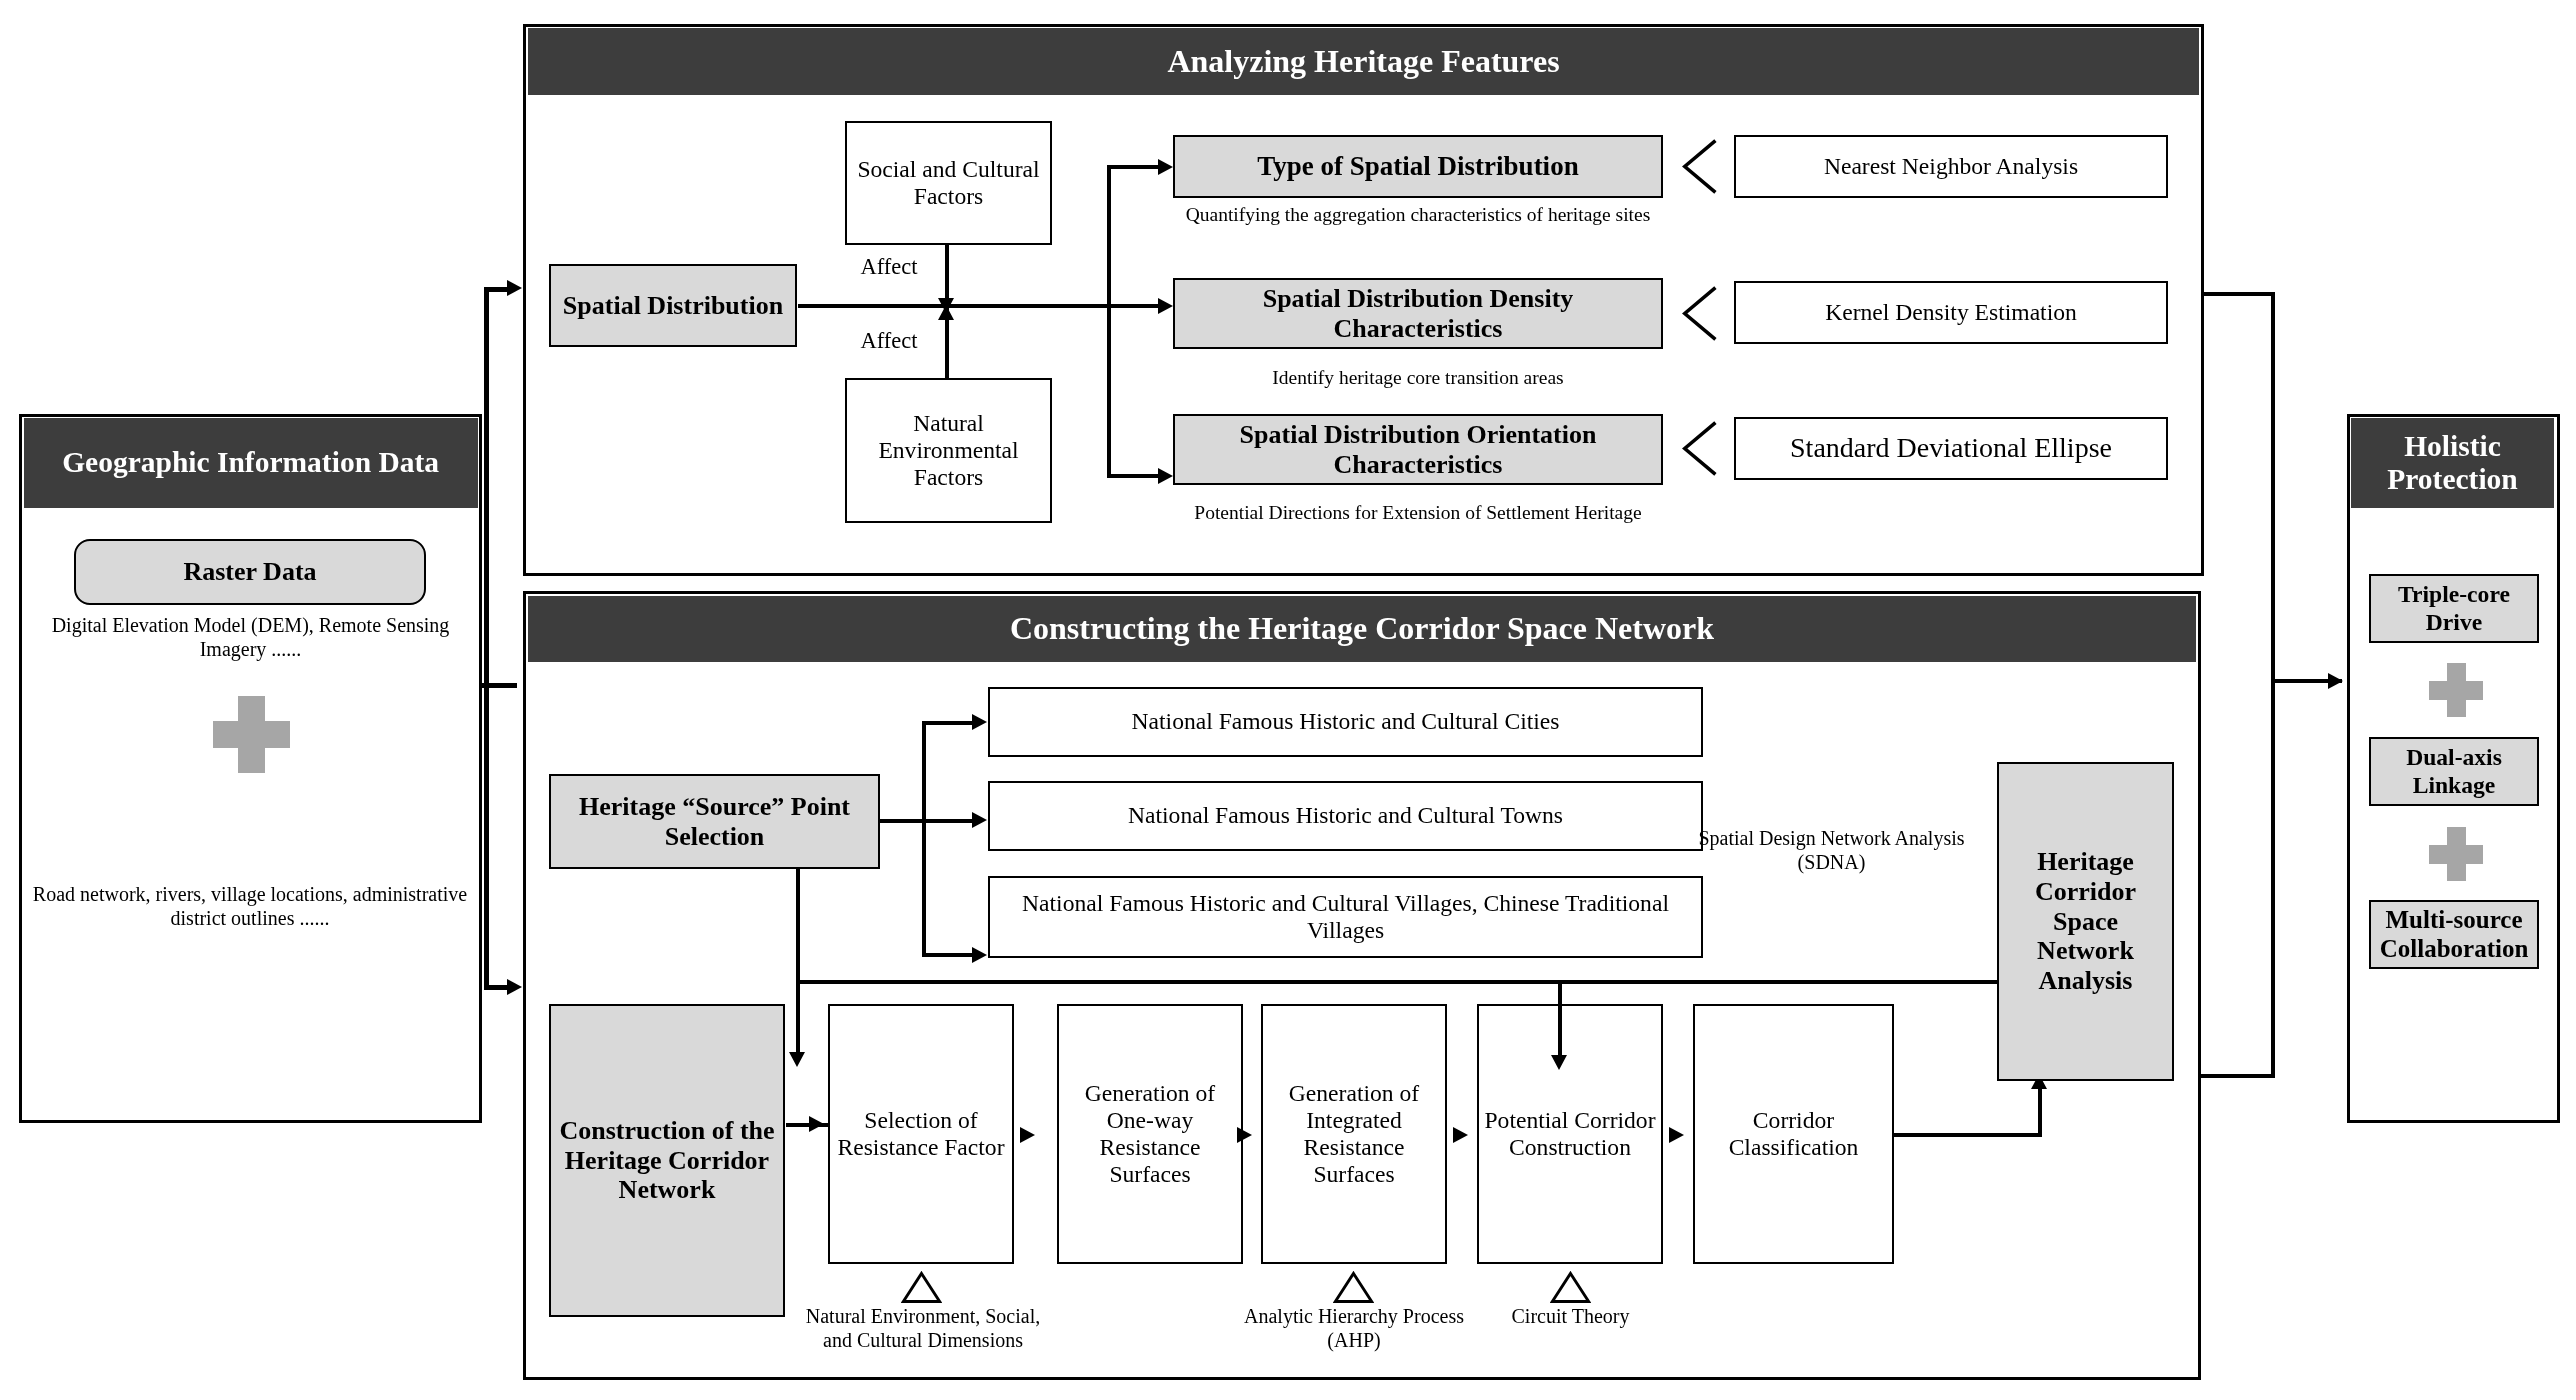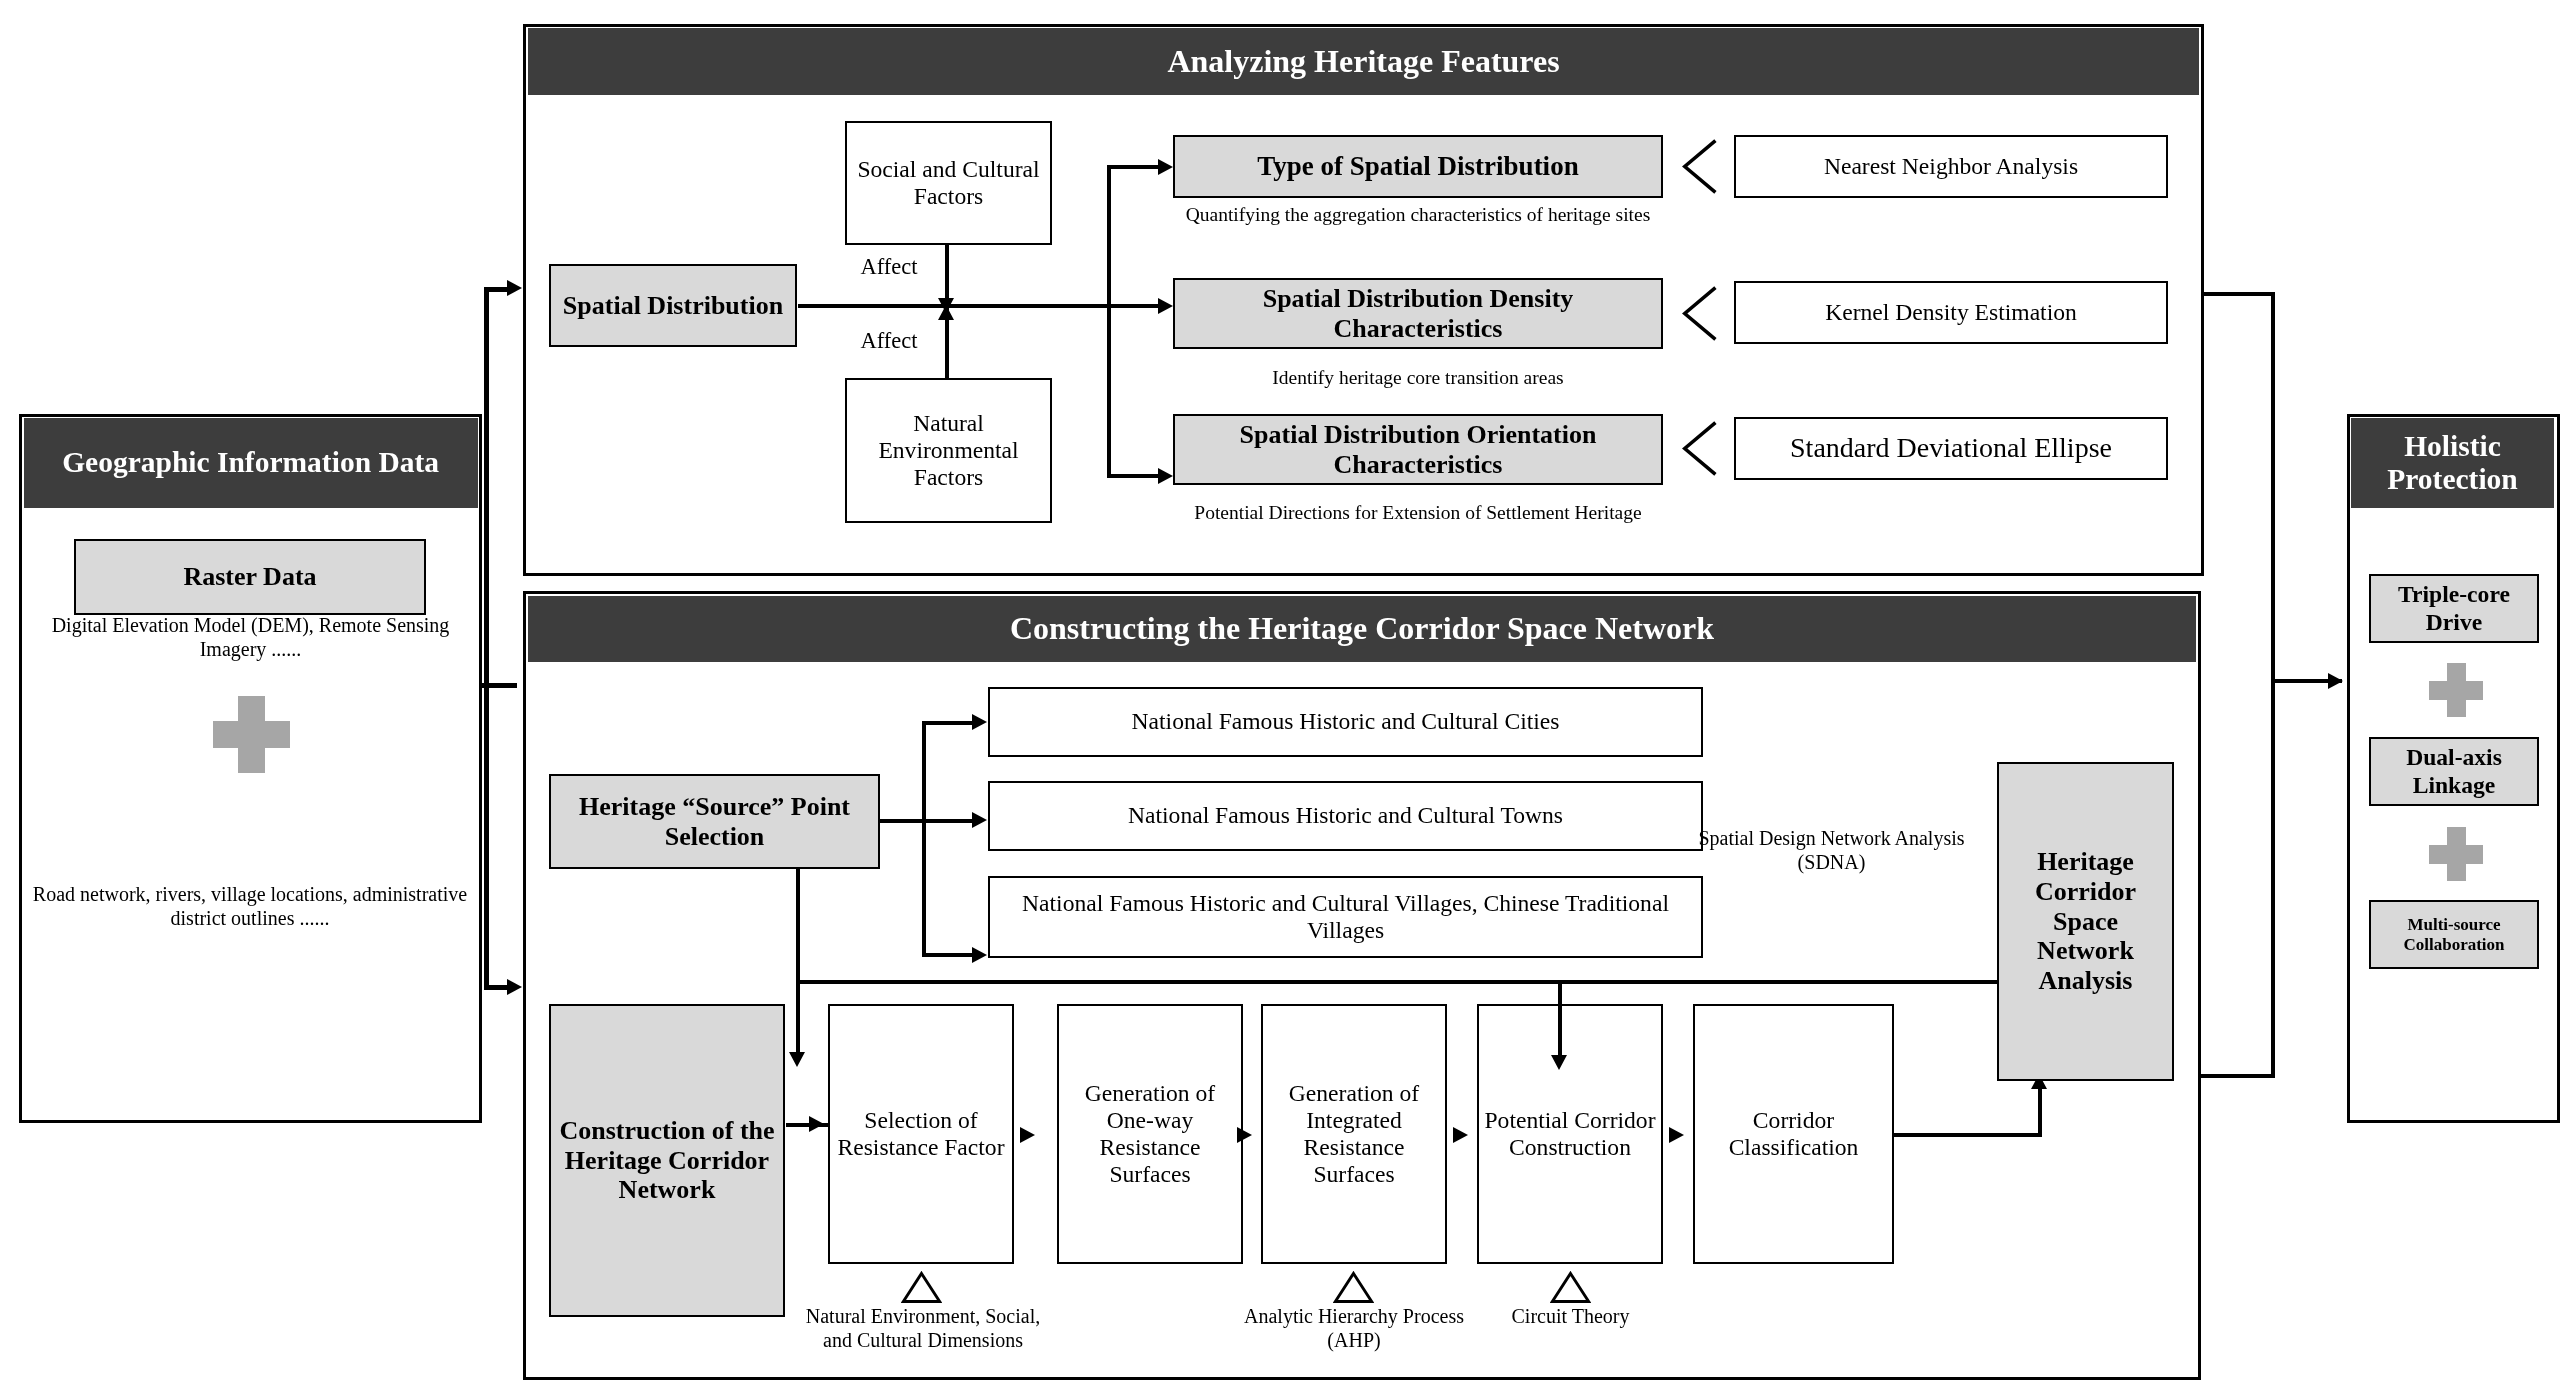--- a/index.html
+++ b/index.html
@@ -41,21 +41,21 @@
 </style>
 </head>
 <body>
 
 <div class="stage">
 
   <div class="panel" style="left:19px;top:414px;width:463px;height:709px;">
   </div>
   <div class="panel-hd" style="left:23.6px;top:418px;width:454px;height:90px;font-size:29.5px;">Geographic Information Data</div>
 
-  <div class="bx gray" style="left:74px;top:539px;width:352px;height:76px;font-size:26px;">Raster Data</div>
+  <div class="bx gray" style="left:74px;top:539px;width:352px;height:66px;font-size:26px;border-radius:16px;">Raster Data</div>
   <div class="cap" style="left:39px;top:614px;width:423px;font-size:20px;">Digital Elevation Model (DEM), Remote Sensing Imagery ......</div>
 
   <div class="plus" style="left:213px;top:696px;width:77px;height:77px;">
     <span class="h" style="left:0;top:25px;width:77px;height:27px;"></span>
     <span class="v" style="left:25px;top:0;width:27px;height:77px;"></span>
   </div>
 
   <div class="cap" style="left:28px;top:883px;width:444px;font-size:20px;">Road network, rivers, village locations, administrative district outlines ......</div>
 
   <div class="ln" style="left:482px;top:683px;width:35px;height:4.7px;"></div>
@@ -202,16 +202,16 @@
   <div class="bx gray" style="left:2369px;top:574px;width:170px;height:69px;font-size:23.6px;">Triple-core Drive</div>
   <div class="plus" style="left:2429px;top:663px;width:54px;height:54px;">
     <span class="h" style="left:0;top:17.7px;width:54px;height:19px;"></span>
     <span class="v" style="left:17.7px;top:0;width:19px;height:54px;"></span>
   </div>
   <div class="bx gray" style="left:2369px;top:737px;width:170px;height:69px;font-size:23.6px;">Dual-axis Linkage</div>
   <div class="plus" style="left:2429px;top:827px;width:54px;height:54px;">
     <span class="h" style="left:0;top:17.7px;width:54px;height:19px;"></span>
     <span class="v" style="left:17.7px;top:0;width:19px;height:54px;"></span>
   </div>
-  <div class="bx gray" style="left:2369px;top:900px;width:170px;height:69px;font-size:17px;">Multi-source Collaboration</div>
+  <div class="bx gray" style="left:2369px;top:900px;width:170px;height:69px;font-size:25px;">Multi-source Collaboration</div>
 
 </div>
 
 
 </body></html>

